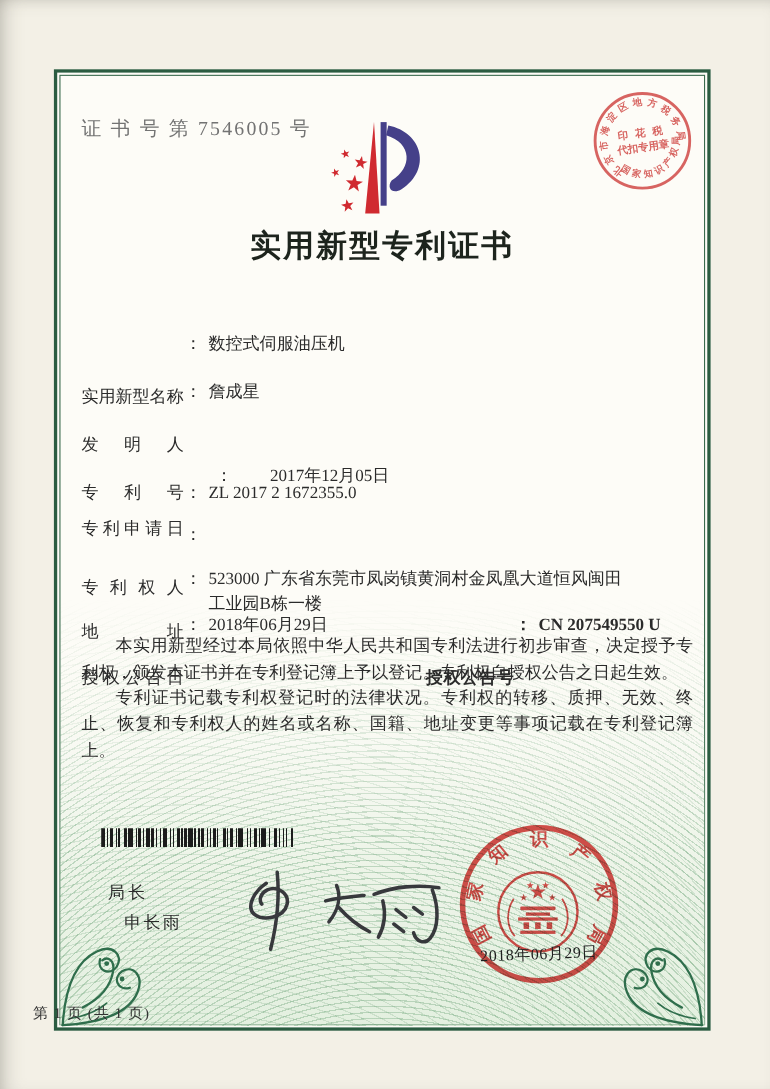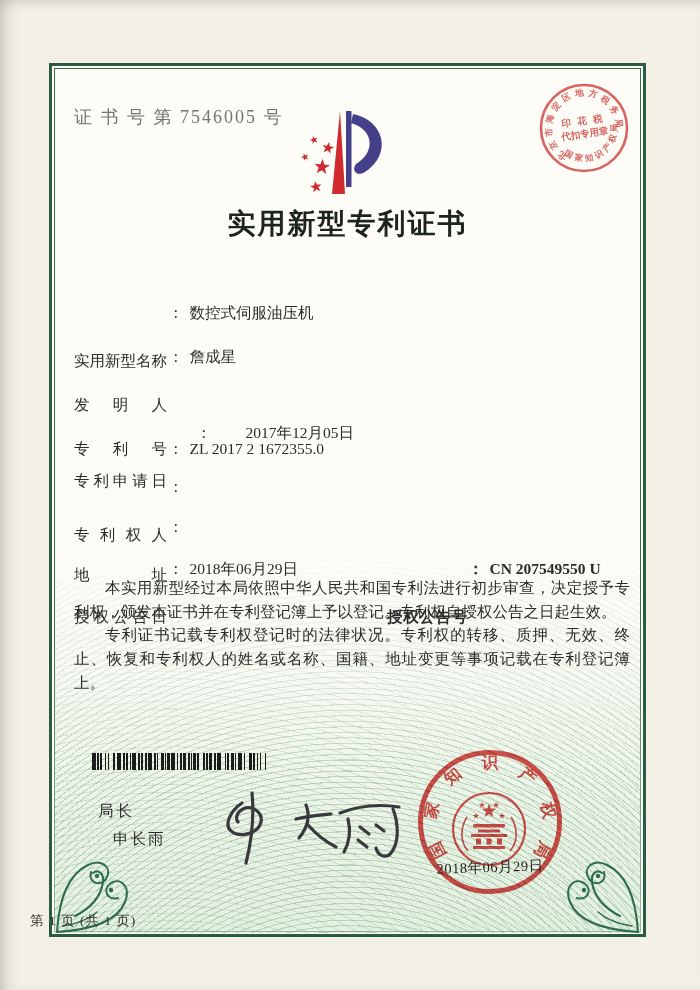--- a/index.html
+++ b/index.html
@@ -125,20 +125,21 @@
       <span class="fcolon">：</span>
     <span class="fvalue">2017年12月05日</span>
   </div>
   <div class="frow r5">
     <span class="flabel">专利权人</span>
       <span class="fcolon">：</span>
   </div>
   <div class="frow r6">
     <span class="flabel">地址</span>
       <span class="fcolon">：</span>
+    <span class="fvalue addr">523000 广东省东莞市凤岗镇黄洞村金凤凰大道恒风闽田工业园B栋一楼</span>
   </div>
   <div class="frow r7">
     <span class="fgroup">
       <span class="flabel">授权公告日</span>
         <span class="fcolon">：</span>
       <span class="fvalue">2018年06月29日</span>
     </span>
     <span class="fgroup right">
       <span class="flabel">授权公告号</span>
         <span class="fcolon">：</span>

